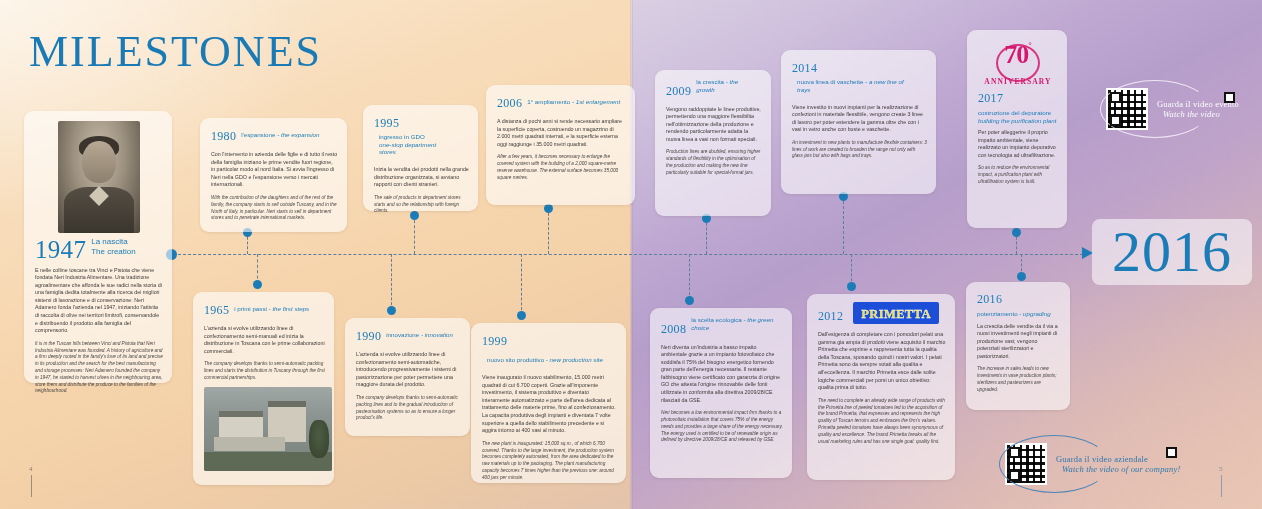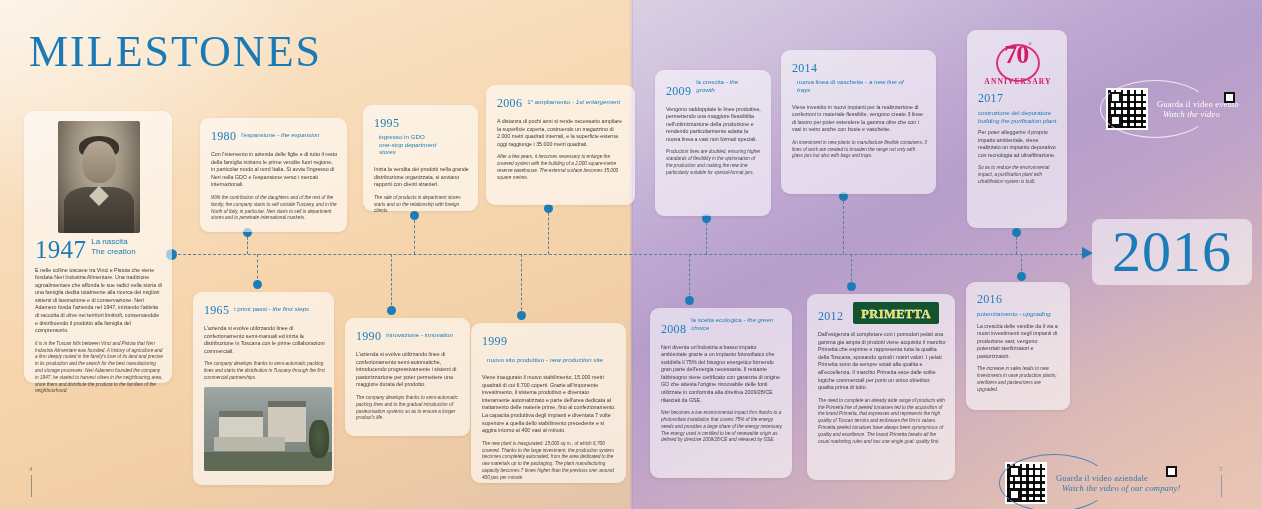--- a/index.html
+++ b/index.html
@@ -137,21 +137,21 @@
   .factory .b2 { position:absolute; left:50%; top:22%; width:30%; height:44%; background:#cfcabb; }
   .factory .b3 { position:absolute; left:8%; top:60%; width:55%; height:16%; background:#b9b6aa; }
   .factory .r1 { position:absolute; left:12%; top:29%; width:34%; height:7%; background:#70736a; }
   .factory .r2 { position:absolute; left:50%; top:17%; width:30%; height:7%; background:#6b6e65; }
   .factory .g  { position:absolute; left:0; bottom:0; width:100%; height:22%; background:#5e6a55; }
   .factory .t  { position:absolute; left:82%; top:40%; width:16%; height:45%;
                  background: radial-gradient(ellipse at 50% 40%, #4d5c43, #3c4a34 70%); border-radius:40%;}
 
   
   .primetta {
-    display:inline-block; background:#14532d; padding:2px 8px; border-radius:2px;
+    display:inline-block; background:#1d4ed8; padding:2px 8px; border-radius:2px;
     margin-left: 10px; vertical-align: 2px;
   }
   .primetta span {
     font-family:"Liberation Serif", serif; font-size: 12.5px; line-height: 13px;
     color:#f2e03c; letter-spacing:.4px; font-weight:700;
     -webkit-text-stroke: .3px #ffffff;
   }
   
   .anniv { text-align:center; margin: 2px 0 3px 0; position: relative; height: 46px; }
   .anniv .n70 {
@@ -409,21 +409,21 @@
       <div class="fp" style="right:4px; top:4px;"></div>
       <div class="fp" style="left:4px;  bottom:4px;"></div>
     </div>
     <div class="qr-caption">
       <span class="l1">Guarda il video evento</span>
       <span class="l2">Watch the video</span>
     </div>
   </div>
 </div>
 
-<div class="qrblock" style="left:1005px; top:462px;">
+<div class="qrblock" style="left:1005px; top:443px;">
   <div class="qrwrap" style="display:flex; align-items:center; gap:9px; color:#2f78ad;">
     <div class="qr-arc dark"></div>
     <div class="qr">
         <i></i>
       <div class="fp" style="left:4px;  top:4px;"></div>
       <div class="fp" style="right:4px; top:4px;"></div>
       <div class="fp" style="left:4px;  bottom:4px;"></div>
     </div>
     <div class="qr-caption">
       <span class="l1">Guarda il video aziendale</span>

